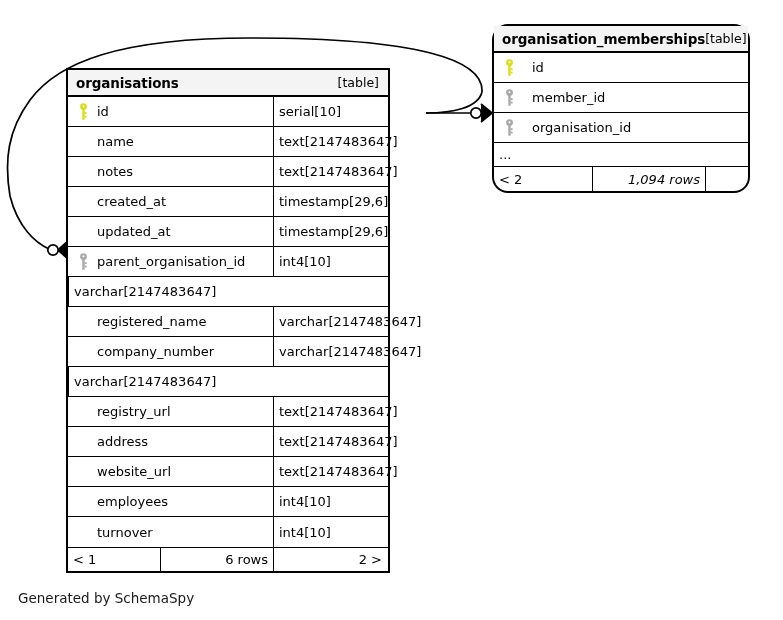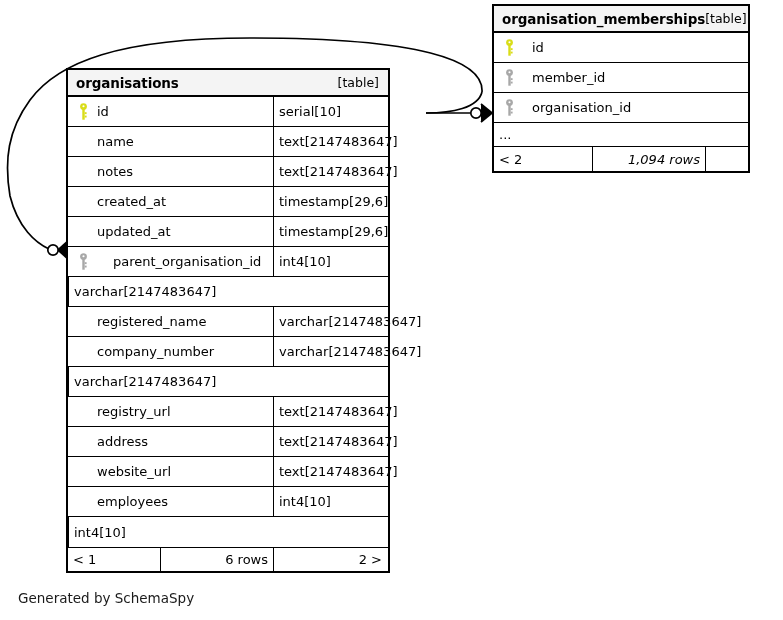--- a/index.html
+++ b/index.html
@@ -239,21 +239,21 @@
       <div class="cell-name" style="flex:0 0 205px;">
         <span class="keyslot"></span>
         <span class="txt namepad">updated_at</span>
       </div>
       <div class="cell-type">
         <span class="txt">timestamp[29,6]</span>
       </div>
     </div>
 
     <div class="tbl-row">
-      <div class="cell-name" style="flex:0 0 205px;gap:16px;">
+      <div class="cell-name" style="flex:0 0 205px;">
         <span class="keyslot">
           <svg width="9" height="17" viewBox="0 0 9 17">
             <circle cx="4.5" cy="3.6" r="3.4" fill="#a8a8a8"></circle>
             <circle cx="4.5" cy="3.3" r="1.05" fill="#ffffff"></circle>
             <rect x="3.3" y="5.2" width="2.4" height="11.5" fill="#a8a8a8"></rect>
             <rect x="5.7" y="9.2" width="1.9" height="1.9" fill="#a8a8a8"></rect>
             <rect x="5.7" y="12.6" width="1.9" height="1.9" fill="#a8a8a8"></rect>
           </svg>
         </span>
         <span class="txt namepad">parent_organisation_id</span>
@@ -329,33 +329,37 @@
       <div class="cell-name" style="flex:0 0 205px;">
         <span class="keyslot"></span>
         <span class="txt namepad">employees</span>
       </div>
       <div class="cell-type">
         <span class="txt">int4[10]</span>
       </div>
     </div>
 
     <div class="tbl-row no-border">
+      <div class="cell-name" style="flex:0 0 205px;">
+        <span class="keyslot"></span>
+        <span class="txt namepad">turnover</span>
+      </div>
       <div class="cell-type">
         <span class="txt">int4[10]</span>
       </div>
     </div>
 
     <div class="tbl-footer">
       <div class="foot-cell foot-left" style="flex:0 0 92px;">&lt; 1</div>
       <div class="foot-cell foot-mid" style="flex:0 0 113px;">6 rows</div>
       <div class="foot-cell foot-right" style="flex:1 1 auto;">2 &gt;</div>
     </div>
   </div>
 
-  <div class="table-box" id="tbl-memberships" style="left:492px; top:4px; width:258px;">
+  <div class="table-box" id="tbl-memberships" style="left:492px; top:24px; width:258px;border-radius:16px;">
 
     <div class="tbl-header">
       <span class="tbl-title">organisation_memberships</span>
       <span class="tbl-tag">[table]</span>
     </div>
 
     <div class="tbl-row">
       <div class="cell-name" style="flex:1 1 auto;">
         <span class="keyslot">
           <svg width="9" height="17" viewBox="0 0 9 17">

